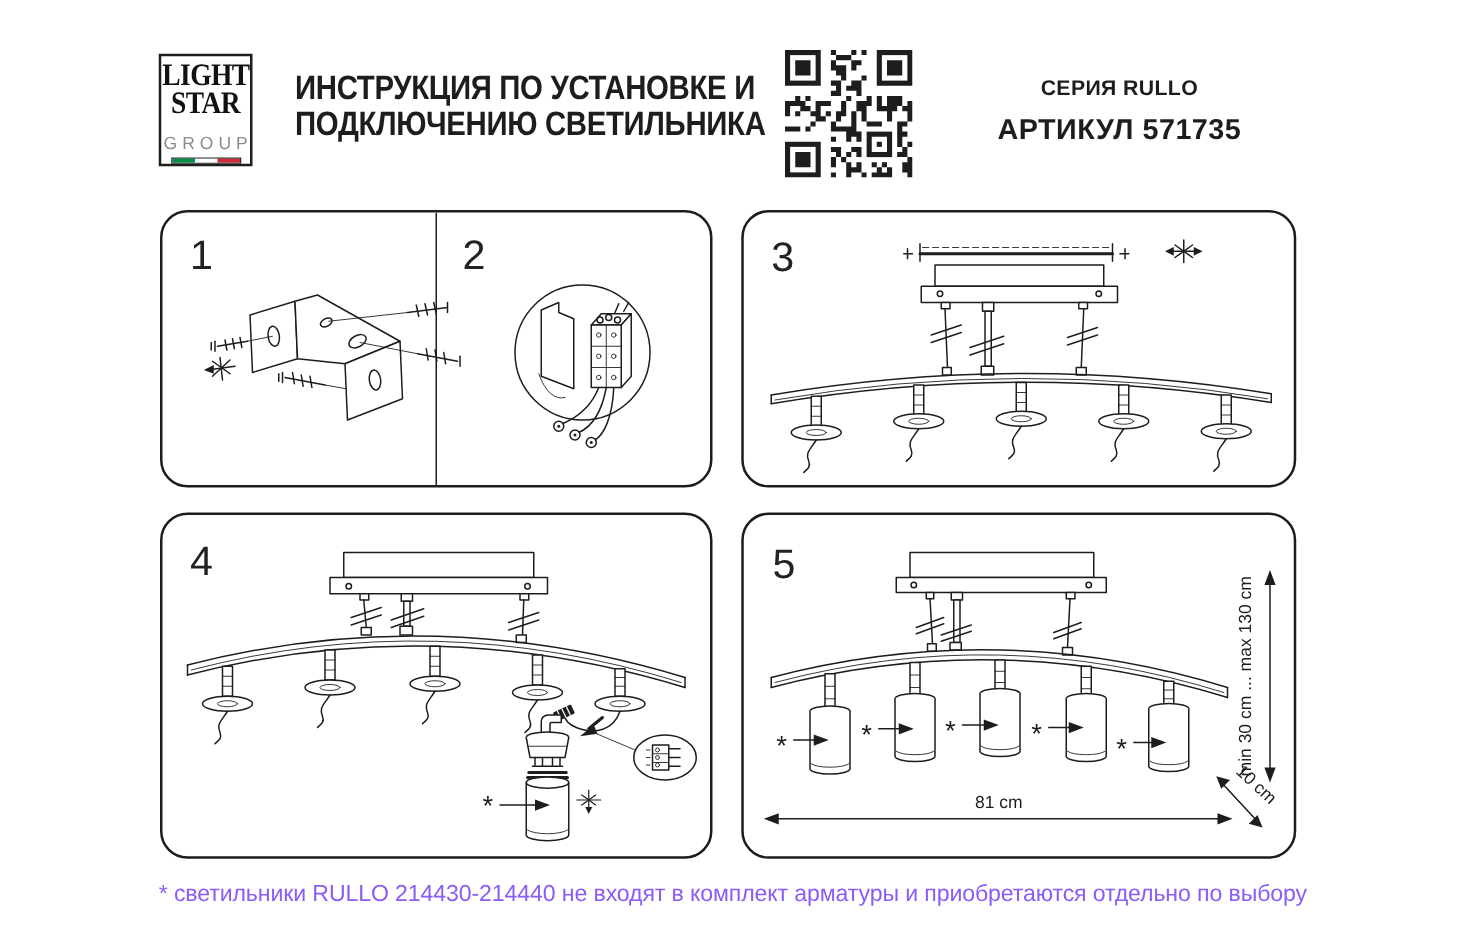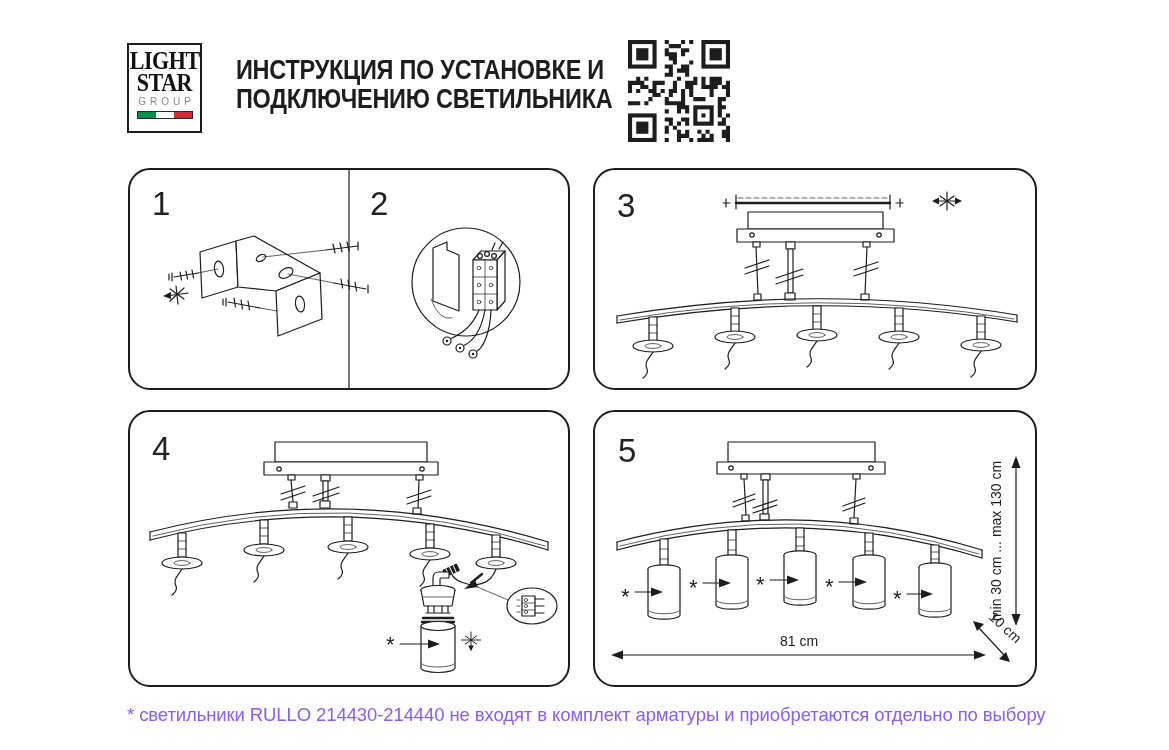--- a/index.html
+++ b/index.html
@@ -5,21 +5,21 @@
   *{box-sizing:border-box}
   html,body{margin:0;padding:0;background:#ffffff}
   .sheet{position:relative;width:1169px;height:750px;background:#fff;color:#1d1d1b;
          font-family:"Liberation Sans",sans-serif;overflow:hidden}
 
   
   .logo{position:absolute;left:127px;top:43px;width:75px;height:90px;border:2px solid #1d1d1b;
         display:flex;flex-direction:column;align-items:center;padding-top:5px;background:#fff}
   .logo-word{font-family:"Liberation Serif",serif;font-weight:700;font-size:25px;line-height:22px;
              transform:scaleX(.88);letter-spacing:-.5px;color:#111}
-  .logo-group{margin-top:2px;font-size:10px;letter-spacing:4px;text-indent:4px;color:#8b8b8b;font-weight:400}
+  .logo-group{margin-top:12px;font-size:14px;letter-spacing:4px;text-indent:4px;color:#8b8b8b;font-weight:400}
   .logo-flag{margin-top:4px;width:56px;height:8px;border:1px solid #2a2a2a;display:flex}
   .logo-flag span{flex:1;height:100%}
   .fg{background:#009246}.fw{background:#ffffff}.fr{background:#ce2b37}
 
   .title{position:absolute;left:236px;top:56px;font-weight:700;font-size:27px;line-height:29px;
          letter-spacing:-.3px;transform:scaleX(.87);transform-origin:0 0;white-space:nowrap;color:#1d1d1b}
 
   .qr{position:absolute;left:628px;top:40px}
 
   .series{position:absolute;left:758px;top:61px;width:275px;text-align:center;color:#1d1d1b}
@@ -76,20 +76,24 @@
       <rect x="0" y="73.4" width="28.6" height="28.6"></rect>
         <rect x="4.1" y="77.5" width="20.4" height="20.4" fill="#fff"></rect>
         <rect x="8.2" y="81.6" width="12.2" height="12.2"></rect>
       <rect x="65.3" y="65.3" width="20.4" height="20.4"></rect>
         <rect x="69.4" y="69.4" width="12.2" height="12.2" fill="#fff"></rect>
         <rect x="73.4" y="73.4" width="4.1" height="4.1"></rect>
     </g>
     <path id="qr-modules" fill="#1d1d1b" d="M36.72,0.00h4.08v4.08h-4.08zM53.04,0.00h4.08v4.08h-4.08zM61.20,0.00h4.08v4.08h-4.08zM40.80,4.08h4.08v4.08h-4.08zM44.88,4.08h4.08v4.08h-4.08zM48.96,4.08h4.08v4.08h-4.08zM36.72,8.16h4.08v4.08h-4.08zM53.04,8.16h4.08v4.08h-4.08zM57.12,8.16h4.08v4.08h-4.08zM36.72,12.24h4.08v4.08h-4.08zM40.80,12.24h4.08v4.08h-4.08zM44.88,12.24h4.08v4.08h-4.08zM53.04,12.24h4.08v4.08h-4.08zM40.80,16.32h4.08v4.08h-4.08zM44.88,16.32h4.08v4.08h-4.08zM44.88,20.40h4.08v4.08h-4.08zM61.20,20.40h4.08v4.08h-4.08zM36.72,24.48h4.08v4.08h-4.08zM40.80,24.48h4.08v4.08h-4.08zM53.04,24.48h4.08v4.08h-4.08zM57.12,24.48h4.08v4.08h-4.08zM40.80,28.56h4.08v4.08h-4.08zM48.96,28.56h4.08v4.08h-4.08zM53.04,28.56h4.08v4.08h-4.08zM57.12,28.56h4.08v4.08h-4.08zM36.72,32.64h4.08v4.08h-4.08zM40.80,32.64h4.08v4.08h-4.08zM57.12,32.64h4.08v4.08h-4.08zM8.16,36.72h4.08v4.08h-4.08zM16.32,36.72h4.08v4.08h-4.08zM48.96,36.72h4.08v4.08h-4.08zM65.28,36.72h4.08v4.08h-4.08zM73.44,36.72h4.08v4.08h-4.08zM81.60,36.72h4.08v4.08h-4.08zM85.68,36.72h4.08v4.08h-4.08zM89.76,36.72h4.08v4.08h-4.08zM0.00,40.80h4.08v4.08h-4.08zM4.08,40.80h4.08v4.08h-4.08zM8.16,40.80h4.08v4.08h-4.08zM12.24,40.80h4.08v4.08h-4.08zM24.48,40.80h4.08v4.08h-4.08zM28.56,40.80h4.08v4.08h-4.08zM32.64,40.80h4.08v4.08h-4.08zM44.88,40.80h4.08v4.08h-4.08zM57.12,40.80h4.08v4.08h-4.08zM61.20,40.80h4.08v4.08h-4.08zM65.28,40.80h4.08v4.08h-4.08zM73.44,40.80h4.08v4.08h-4.08zM81.60,40.80h4.08v4.08h-4.08zM85.68,40.80h4.08v4.08h-4.08zM89.76,40.80h4.08v4.08h-4.08zM97.92,40.80h4.08v4.08h-4.08zM0.00,44.88h4.08v4.08h-4.08zM12.24,44.88h4.08v4.08h-4.08zM16.32,44.88h4.08v4.08h-4.08zM24.48,44.88h4.08v4.08h-4.08zM44.88,44.88h4.08v4.08h-4.08zM57.12,44.88h4.08v4.08h-4.08zM61.20,44.88h4.08v4.08h-4.08zM73.44,44.88h4.08v4.08h-4.08zM77.52,44.88h4.08v4.08h-4.08zM81.60,44.88h4.08v4.08h-4.08zM85.68,44.88h4.08v4.08h-4.08zM93.84,44.88h4.08v4.08h-4.08zM97.92,44.88h4.08v4.08h-4.08zM0.00,48.96h4.08v4.08h-4.08zM8.16,48.96h4.08v4.08h-4.08zM20.40,48.96h4.08v4.08h-4.08zM24.48,48.96h4.08v4.08h-4.08zM32.64,48.96h4.08v4.08h-4.08zM40.80,48.96h4.08v4.08h-4.08zM44.88,48.96h4.08v4.08h-4.08zM53.04,48.96h4.08v4.08h-4.08zM61.20,48.96h4.08v4.08h-4.08zM81.60,48.96h4.08v4.08h-4.08zM97.92,48.96h4.08v4.08h-4.08zM24.48,53.04h4.08v4.08h-4.08zM28.56,53.04h4.08v4.08h-4.08zM40.80,53.04h4.08v4.08h-4.08zM53.04,53.04h4.08v4.08h-4.08zM61.20,53.04h4.08v4.08h-4.08zM81.60,53.04h4.08v4.08h-4.08zM97.92,53.04h4.08v4.08h-4.08zM20.40,57.12h4.08v4.08h-4.08zM36.72,57.12h4.08v4.08h-4.08zM53.04,57.12h4.08v4.08h-4.08zM65.28,57.12h4.08v4.08h-4.08zM69.36,57.12h4.08v4.08h-4.08zM73.44,57.12h4.08v4.08h-4.08zM89.76,57.12h4.08v4.08h-4.08zM93.84,57.12h4.08v4.08h-4.08zM0.00,61.20h4.08v4.08h-4.08zM4.08,61.20h4.08v4.08h-4.08zM8.16,61.20h4.08v4.08h-4.08zM16.32,61.20h4.08v4.08h-4.08zM36.72,61.20h4.08v4.08h-4.08zM40.80,61.20h4.08v4.08h-4.08zM44.88,61.20h4.08v4.08h-4.08zM48.96,61.20h4.08v4.08h-4.08zM53.04,61.20h4.08v4.08h-4.08zM89.76,61.20h4.08v4.08h-4.08zM48.96,65.28h4.08v4.08h-4.08zM53.04,65.28h4.08v4.08h-4.08zM57.12,65.28h4.08v4.08h-4.08zM89.76,65.28h4.08v4.08h-4.08zM93.84,65.28h4.08v4.08h-4.08zM36.72,69.36h4.08v4.08h-4.08zM48.96,69.36h4.08v4.08h-4.08zM57.12,69.36h4.08v4.08h-4.08zM89.76,69.36h4.08v4.08h-4.08zM89.76,73.44h4.08v4.08h-4.08zM97.92,73.44h4.08v4.08h-4.08zM36.72,77.52h4.08v4.08h-4.08zM40.80,77.52h4.08v4.08h-4.08zM53.04,77.52h4.08v4.08h-4.08zM57.12,77.52h4.08v4.08h-4.08zM93.84,77.52h4.08v4.08h-4.08zM40.80,81.60h4.08v4.08h-4.08zM48.96,81.60h4.08v4.08h-4.08zM57.12,81.60h4.08v4.08h-4.08zM89.76,81.60h4.08v4.08h-4.08zM93.84,81.60h4.08v4.08h-4.08zM36.72,85.68h4.08v4.08h-4.08zM44.88,85.68h4.08v4.08h-4.08zM97.92,85.68h4.08v4.08h-4.08zM36.72,89.76h4.08v4.08h-4.08zM48.96,89.76h4.08v4.08h-4.08zM57.12,89.76h4.08v4.08h-4.08zM69.36,89.76h4.08v4.08h-4.08zM77.52,89.76h4.08v4.08h-4.08zM93.84,89.76h4.08v4.08h-4.08zM97.92,89.76h4.08v4.08h-4.08zM48.96,93.84h4.08v4.08h-4.08zM53.04,93.84h4.08v4.08h-4.08zM57.12,93.84h4.08v4.08h-4.08zM73.44,93.84h4.08v4.08h-4.08zM81.60,93.84h4.08v4.08h-4.08zM93.84,93.84h4.08v4.08h-4.08zM97.92,93.84h4.08v4.08h-4.08zM36.72,97.92h4.08v4.08h-4.08zM48.96,97.92h4.08v4.08h-4.08zM61.20,97.92h4.08v4.08h-4.08zM69.36,97.92h4.08v4.08h-4.08zM73.44,97.92h4.08v4.08h-4.08zM77.52,97.92h4.08v4.08h-4.08zM81.60,97.92h4.08v4.08h-4.08zM97.92,97.92h4.08v4.08h-4.08z"></path>
   </svg>
 
+  <div class="series">
+    <div class="series-name">СЕРИЯ RULLO</div>
+    <div class="series-article">АРТИКУЛ 571735</div>
+  </div>
 
   <div class="panel" style="left:128px;top:168px;width:442px;height:222px">
     <div class="num" style="left:22px;top:17px">1</div>
     <div class="num" style="left:240px;top:17px">2</div>
     <svg width="438" height="218" viewBox="0 0 438 218">
       <line class="s" x1="219" y1="0" x2="219" y2="218"></line>
 
       <g class="s" transform="translate(47,125)">
         <path d="M-11,1 L11,-2"></path>
           <path d="M-1,-9 L1,9"></path>

